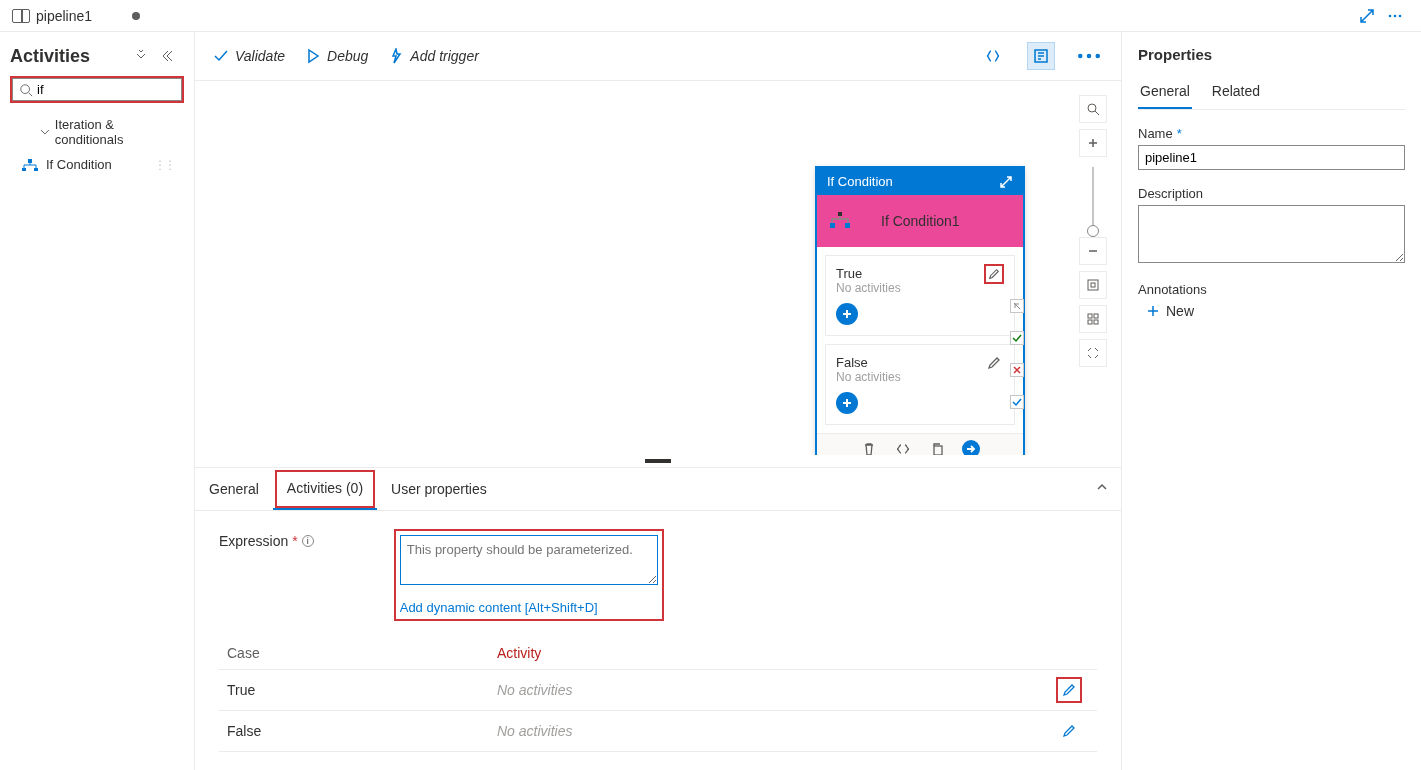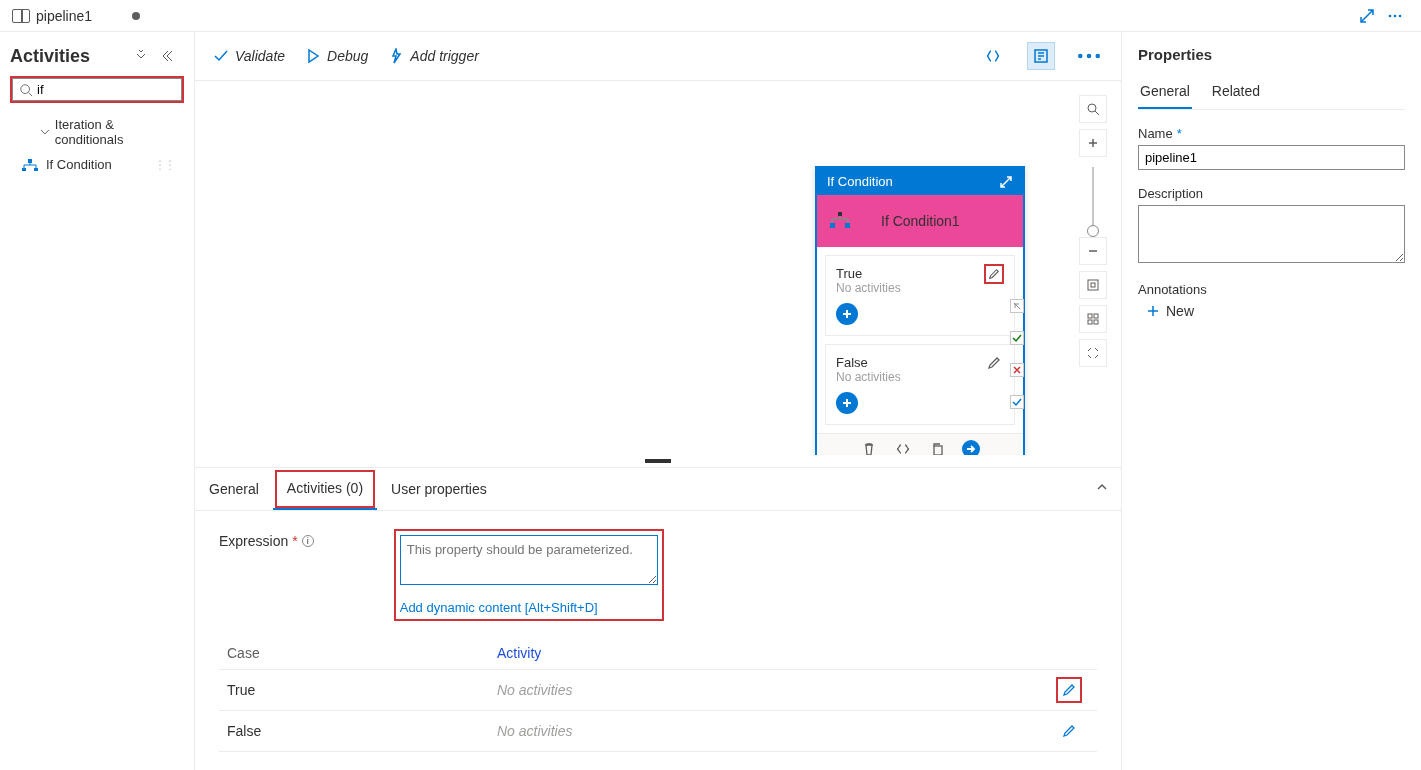--- a/index.html
+++ b/index.html
@@ -344,21 +344,21 @@
             <span class="info">i</span>
           </div>
           <div class="expr-field-wrap">
             <textarea class="expr-textarea" placeholder="This property should be parameterized." style=""></textarea>
             <a class="add-dyn">Add dynamic content [Alt+Shift+D]</a>
           </div>
         </div>
         <div class="cases-table">
           <div class="ct-head">
             <div class="col-case">Case</div>
-            <div class="col-activity" style="font-style:normal;color:#1d4ed8;">Activity</div>
+            <div class="col-activity" style="font-style:normal;color:#b91c1c;">Activity</div>
             <div class="col-action"></div>
           </div>
           <div class="ct-row">
             <div class="col-case">True</div>
             <div class="col-activity">No activities</div>
             <div class="col-action">
                 <span class="edit-btn2 hl">
                   <svg width="14" height="14" viewBox="0 0 14 14" fill="none" stroke="#0078d4" stroke-width="1.3">
                     <path d="M2 12 L3 9 L10 2 L12 4 L5 11 Z"></path>
                   </svg>

